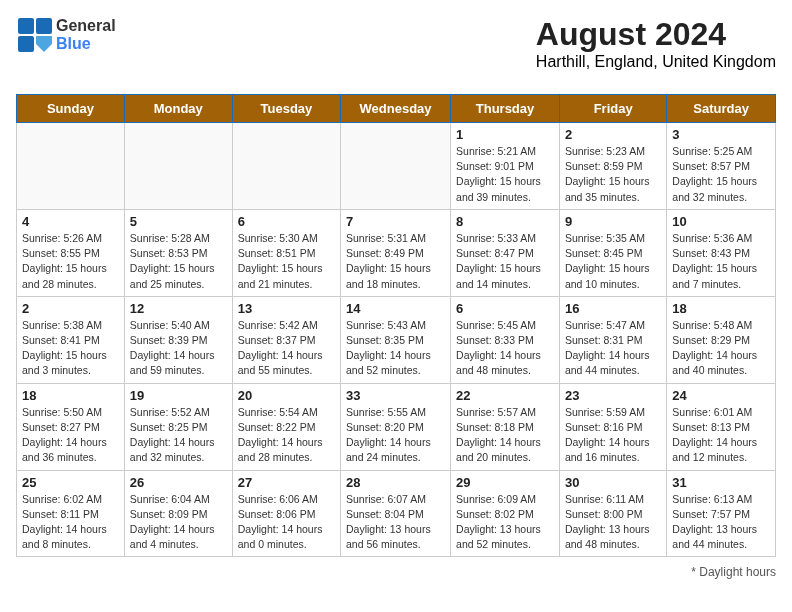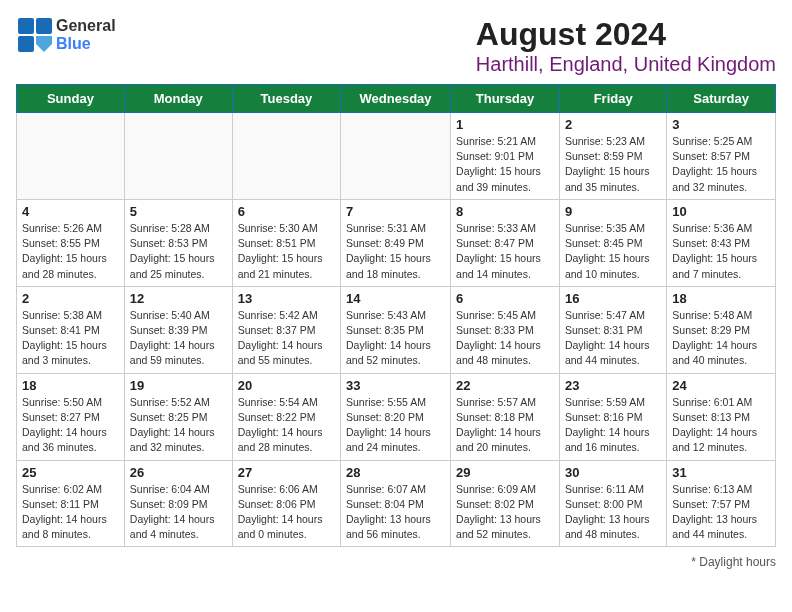--- a/index.html
+++ b/index.html
@@ -7,46 +7,46 @@
       font-family: Arial, sans-serif;
       background: #fff;
       width: 792px;
       min-height: 612px;
       padding: 16px;
     }
     .header {
       display: flex;
       justify-content: space-between;
       align-items: flex-start;
-      margin-bottom: 8px;
+      margin-bottom: 23px;
     }
     .logo {
       display: flex;
       flex-direction: column;
       align-items: flex-start;
     }
     .title-block {
       text-align: left;
     }
     .main-title {
       font-size: 32px;
       font-weight: bold;
       color: #222;
     }
     .subtitle {
-      font-size: 20px;
-      color: #701a75;
+      font-size: 16px;
+      color: #000000;
     }
     table {
       width: 100%;
       border-collapse: collapse;
       font-size: 11px;
     }
     .day-header {
-      background: #15803d;
+      background: #a16207;
       color: #fff;
       text-align: center;
       padding: 6px 4px;
       font-size: 13px;
       font-weight: bold;
       border: 1px solid #1a6bb5;
     }
     td {
       border: 1px solid #ccc;
       vertical-align: top;

